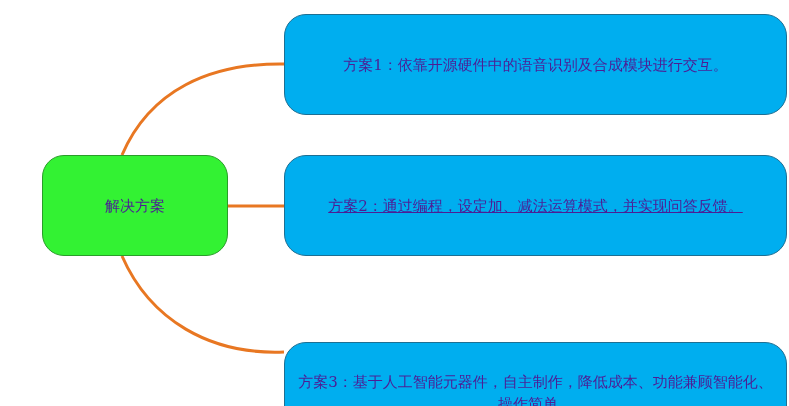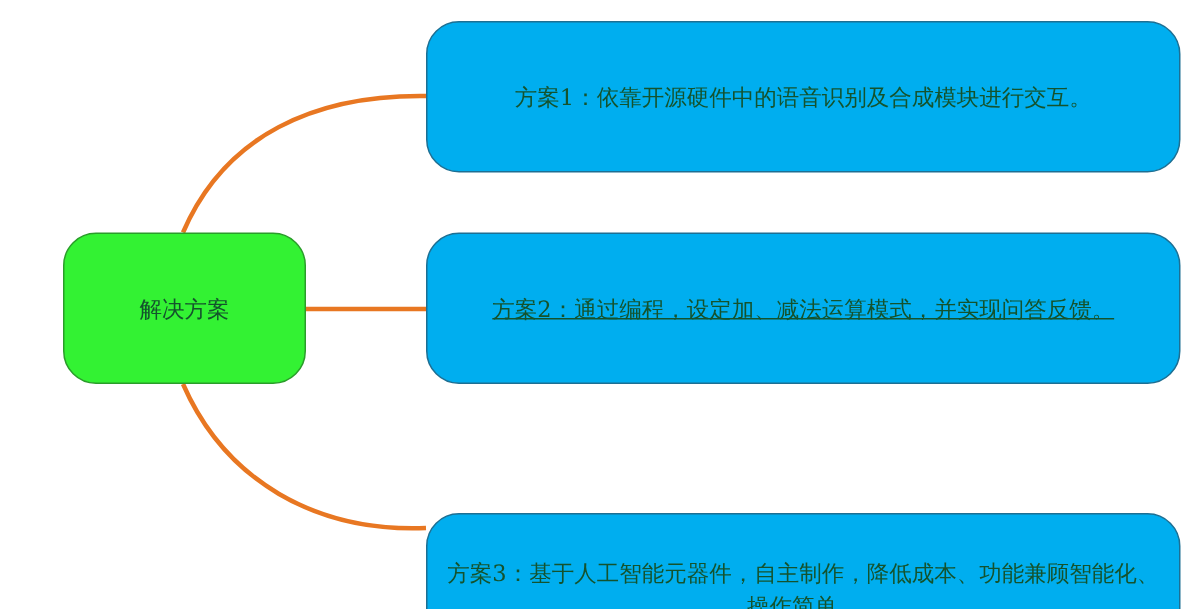--- a/index.html
+++ b/index.html
@@ -5,25 +5,25 @@
     html, body { margin: 0; padding: 0; }
     body {
       width: 789px; height: 406px; background: #ffffff;
       position: relative; overflow: hidden;
       font-family: "DejaVu Serif", "Liberation Serif", serif;
     }
     svg.connectors { position: absolute; left: 0; top: 0; width: 789px; height: 406px; }
     .node {
       position: absolute; box-sizing: border-box;
       display: flex; align-items: center; justify-content: center;
-      text-align: center; color: #14532d; font-size: 15px; line-height: 22px;
+      text-align: center; color: #4c1d95; font-size: 15px; line-height: 22px;
       border-radius: 22px;
     }
     .center {
-      left: 42px; top: 155px; width: 162px; height: 101px;
+      left: 42px; top: 155px; width: 186px; height: 101px;
       background: #33f233; border: 1px solid #2a9d2a; text-align: right;
     }
     .branch {
       left: 284px; width: 503px; height: 101px;
       background: #00aeef; border: 1px solid #1d6f93;
       padding: 0 6px;
     }
     .b1 { top: 14px; }
     .b2 { top: 155px; text-decoration: underline; }
     .b3 { top: 302px; margin-top: 40px; }

